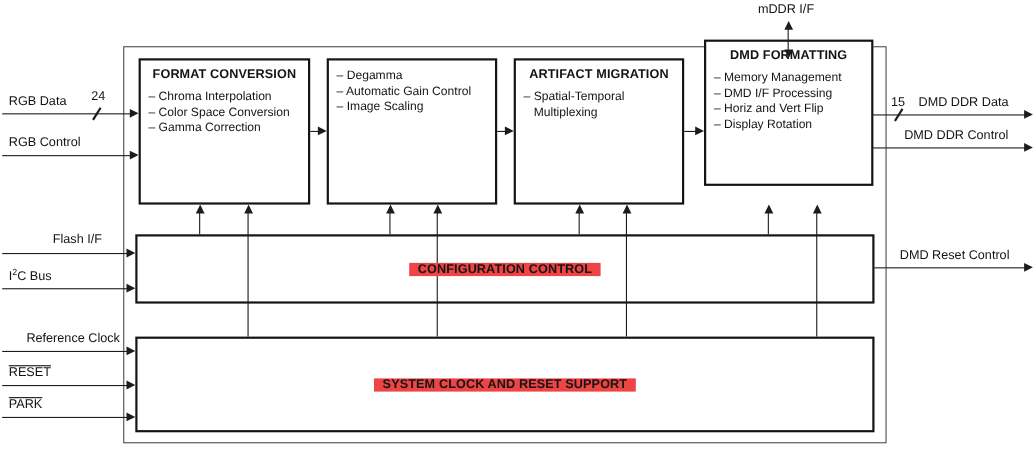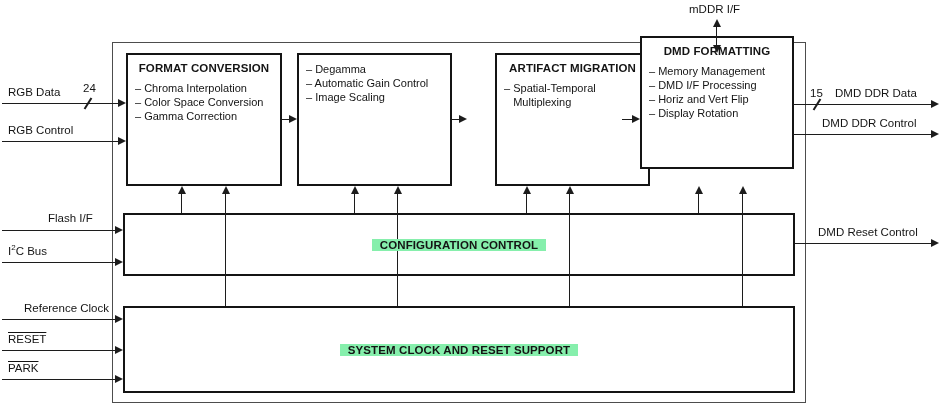--- a/index.html
+++ b/index.html
@@ -5,21 +5,21 @@
   html,body{margin:0;padding:0;background:#fff;}
   #canvas{
     position:relative;width:942px;height:411px;background:#fff;overflow:hidden;
     font-family:"Liberation Sans",sans-serif;color:#141414;
   }
   .outerbox{position:absolute;border:1px solid #4d4d4d;background:#fff;box-sizing:border-box;}
   .blk{position:absolute;border:2px solid #141414;background:#fff;box-sizing:border-box;}
   .blk .bt{font-weight:bold;font-size:11.5px;text-align:center;margin-top:7px;letter-spacing:.1px;}
   .blk .bi{margin:7px 0 0 7px;font-size:11px;line-height:14px;white-space:nowrap;}
   .bar{display:flex;align-items:center;justify-content:center;}
-  .bar .bt{font-weight:bold;font-size:11.5px;background:#86efac;padding:0 8px;position:relative;z-index:3;margin-top:0;}
+  .bar .bt{font-weight:bold;font-size:11.5px;background:#ef4444;padding:0 8px;position:relative;z-index:3;margin-top:0;}
   .hline{position:absolute;height:1px;background:#1c1c1c;z-index:2;}
   .vline{position:absolute;width:1px;background:#1c1c1c;z-index:2;}
   .ah{position:absolute;width:0;height:0;z-index:2;}
   .ah.r{border-top:4px solid transparent;border-bottom:4px solid transparent;border-left:8px solid #1c1c1c;}
   .ah.u{border-left:4px solid transparent;border-right:4px solid transparent;border-bottom:8px solid #1c1c1c;}
   .ah.d{border-left:4px solid transparent;border-right:4px solid transparent;border-top:8px solid #1c1c1c;}
   .slash{position:absolute;width:2px;height:13px;background:#1c1c1c;transform:rotate(32deg);z-index:2;}
   .lbl{position:absolute;font-size:11.5px;white-space:nowrap;z-index:3;}
   .ovl{text-decoration:overline;}
   .lbl sup{font-size:8px;}
@@ -41,21 +41,21 @@
   </div>
 
   <div class="blk" style="left:297px;top:53px;width:155px;height:133px;">
     <div class="bi">
       <div>– Degamma</div>
       <div>– Automatic Gain Control</div>
       <div>– Image Scaling</div>
     </div>
   </div>
 
-  <div class="blk" style="left:467px;top:53px;width:155px;height:133px;margin-left:28px;">
+  <div class="blk" style="left:467px;top:53px;width:155px;height:133px;">
     <div class="bt">ARTIFACT MIGRATION</div>
     <div class="bi">
       <div>– Spatial-Temporal</div>
       <div>&nbsp;&nbsp;&nbsp;Multiplexing</div>
     </div>
   </div>
 
   <div class="blk" style="left:640px;top:36px;width:154px;height:133px;">
     <div class="bt">DMD FORMATTING</div>
     <div class="bi">

